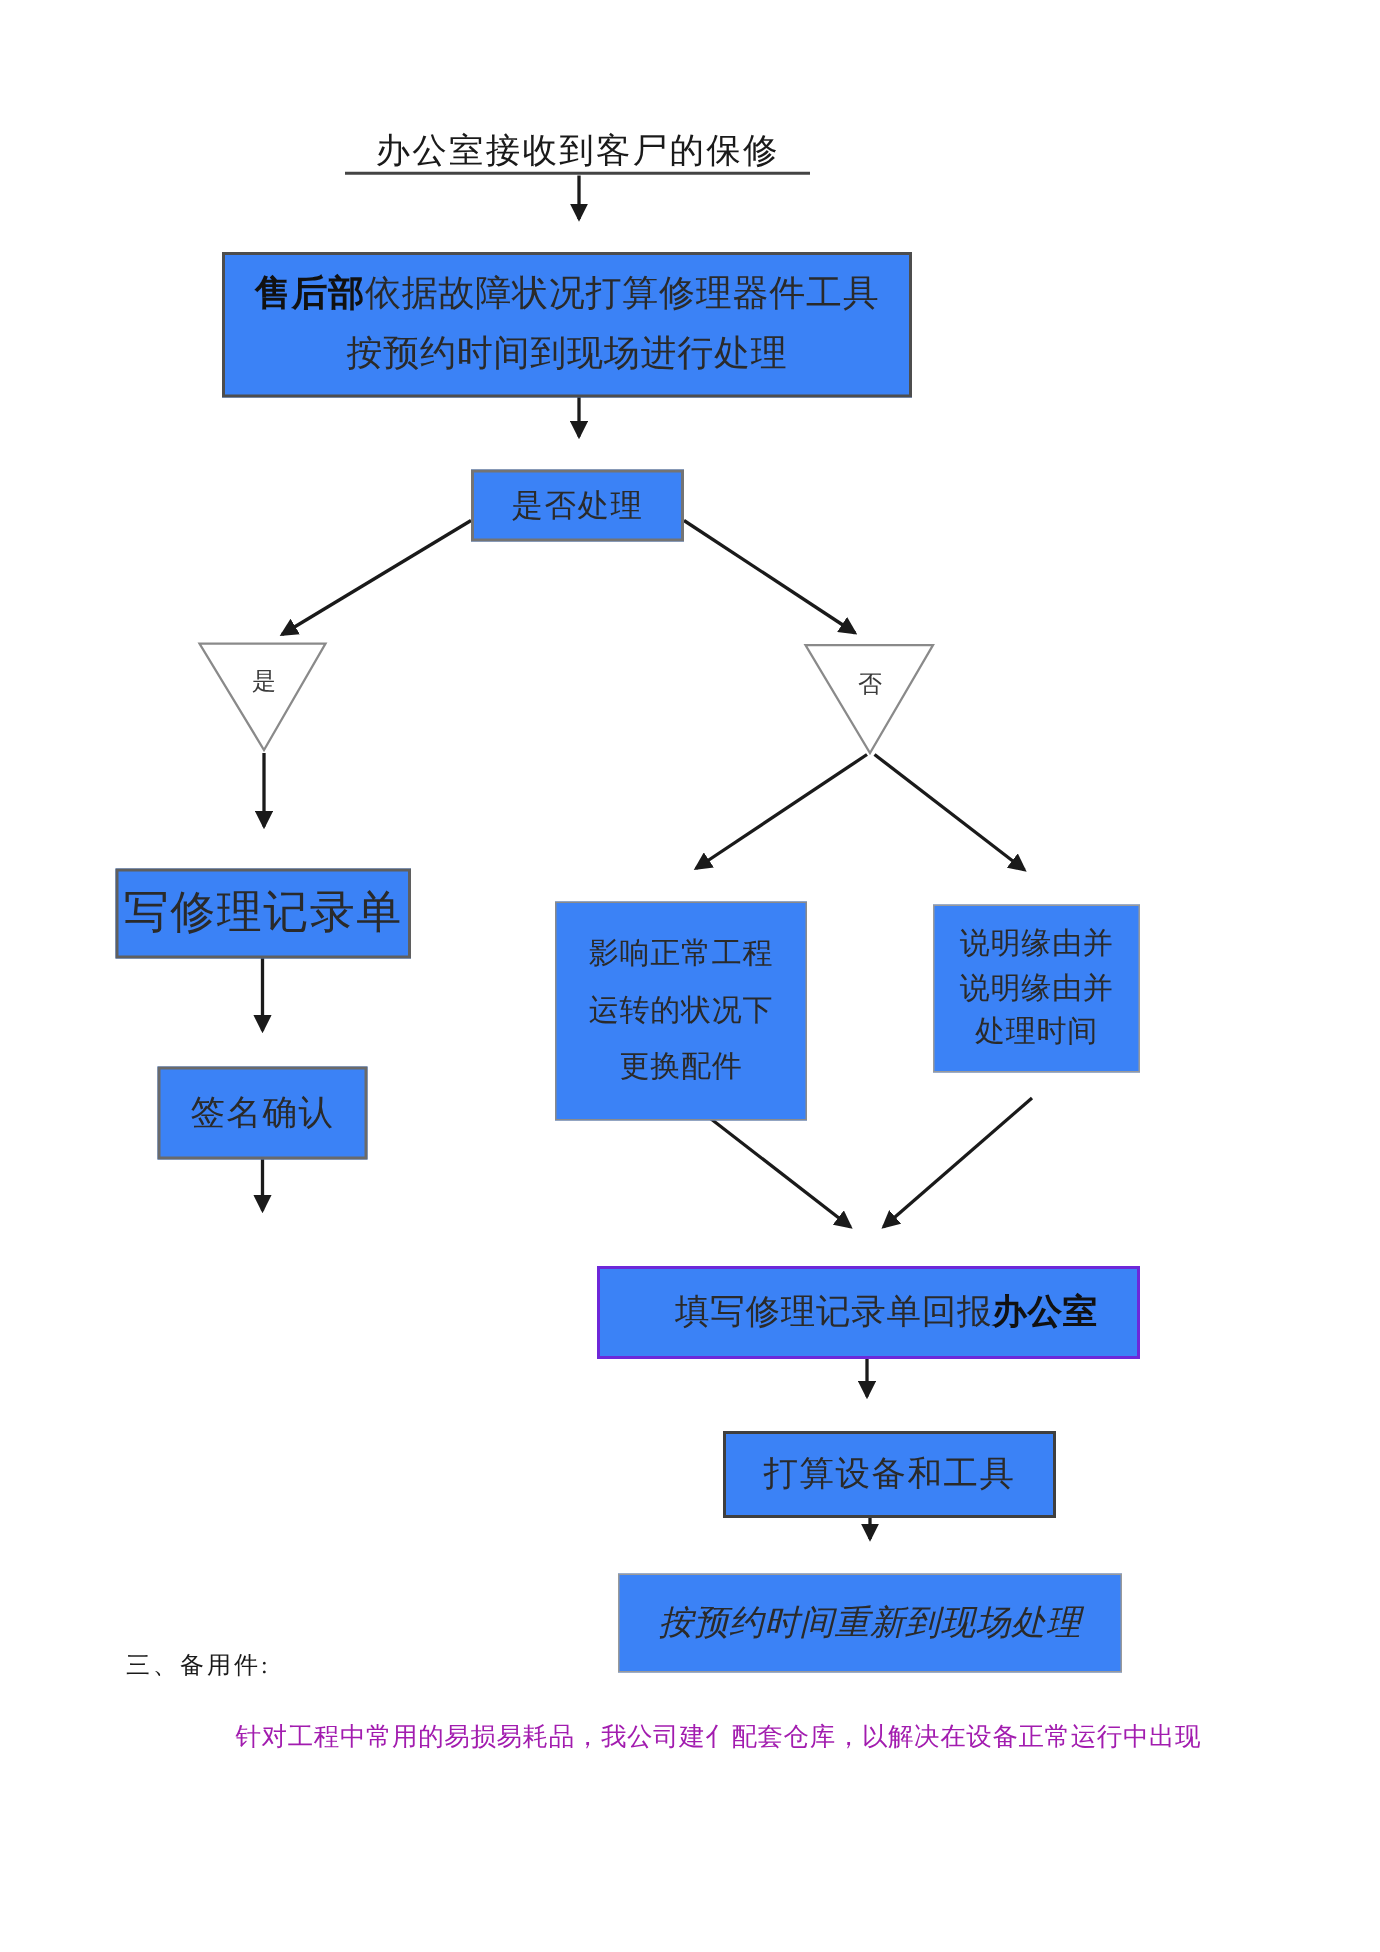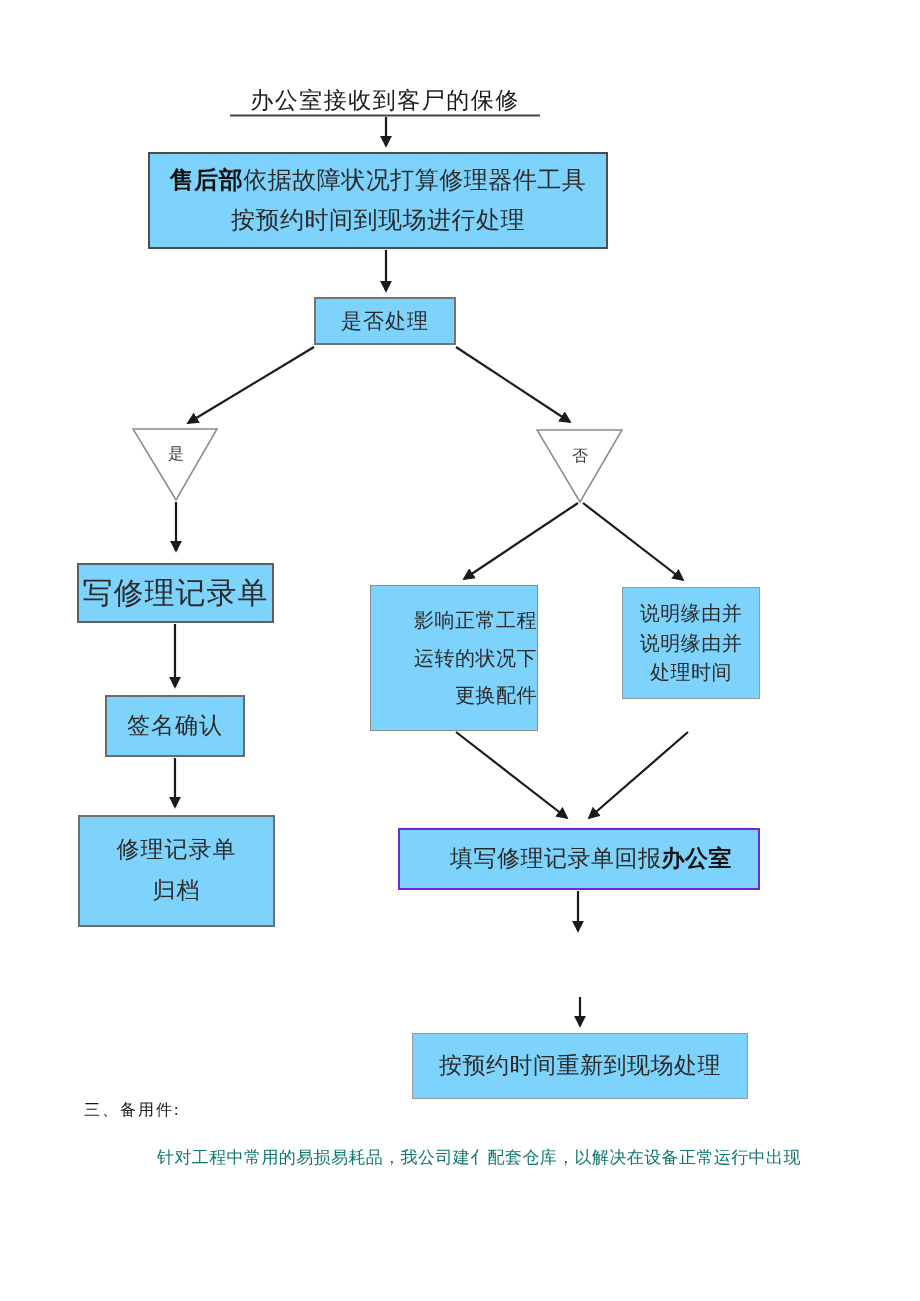--- a/index.html
+++ b/index.html
@@ -10,51 +10,52 @@
     font-family:"Liberation Serif","DejaVu Serif",serif;
     color:#1c1c1c;
     overflow:hidden;
   }
   #flow-svg{position:absolute;left:0;top:0;width:920px;height:1301px;}
   .abs{position:absolute;}
   .box{
     position:absolute;
     display:flex;flex-direction:column;
     align-items:center;justify-content:space-evenly;
-    background:#7dd3fc;
+    background:#3b82f6;
     text-align:center;
     color:#2a2a2a;
     box-sizing:border-box;
     line-height:1.15;
+    margin-top:16px;
   }
   .b{font-weight:bold;color:#111;}
   .line{white-space:nowrap;}
   #start-label{
     left:230px;top:85px;width:310px;
     text-align:center;font-size:23px;letter-spacing:1.5px;
     color:#1a1a1a;white-space:nowrap;
   }
   #box-aftersales{left:148px;top:152px;width:460px;height:97px;border:2px solid #4d4d4d;font-size:24px;letter-spacing:0.5px;}
   #box-decision{left:314px;top:297px;width:142px;height:48px;border:2px solid #747474;font-size:21px;letter-spacing:1px;}
   #box-write-record{left:77px;top:563px;width:197px;height:60px;border:2px solid #5f5f5f;font-size:30px;letter-spacing:1px;}
   #box-sign-confirm{left:105px;top:695px;width:140px;height:62px;border:2px solid #6a6a6a;font-size:23px;letter-spacing:1px;}
   #box-archive{left:78px;top:815px;width:197px;height:112px;border:2px solid #6f6f6f;font-size:23px;letter-spacing:1px;padding:6px 0;}
-  #box-replace-parts{left:370px;top:585px;width:168px;height:146px;border:1.5px solid #8a8a8a;font-size:20px;letter-spacing:0.5px;padding:8px 0;align-items:flex-end;}
+  #box-replace-parts{left:370px;top:585px;width:168px;height:146px;border:1.5px solid #8a8a8a;font-size:20px;letter-spacing:0.5px;padding:8px 0;}
   #box-explain-reschedule{left:622px;top:587px;width:138px;height:112px;border:1.5px solid #9a9a9a;font-size:20px;letter-spacing:0.5px;padding:8px 0;}
   #box-report-office{left:398px;top:828px;width:362px;height:62px;border:2px solid #6d28d9;font-size:23px;letter-spacing:0.5px;padding-left:24px;}
   #box-prepare-tools{left:482px;top:938px;width:222px;height:58px;border:2px solid #3f3f3f;font-size:23px;letter-spacing:1px;}
-  #box-revisit-site{left:412px;top:1033px;width:336px;height:66px;border:1.5px solid #9a9a9a;font-size:23px;letter-spacing:0.5px;}
+  #box-revisit-site{left:412px;top:1033px;width:336px;height:66px;border:1.5px solid #9a9a9a;font-size:23px;letter-spacing:0.5px;font-style:italic;}
   .tri-label{
     position:absolute;width:44px;text-align:center;
     font-size:16px;color:#3a3a3a;
   }
   #label-yes{left:154px;top:444px;}
   #label-no{left:558px;top:446px;}
   #section-heading{left:84px;top:1100px;font-size:16px;letter-spacing:2px;color:#1a1a1a;white-space:nowrap;}
-  #body-paragraph{left:157px;top:1146px;width:720px;font-size:17px;letter-spacing:0.4px;color:#0f766e;white-space:nowrap;}
+  #body-paragraph{left:157px;top:1146px;width:720px;font-size:17px;letter-spacing:0.4px;color:#a21caf;white-space:nowrap;}
 </style>
 </head>
 <body>
 
 <div id="page">
 
   <svg id="flow-svg" viewBox="0 0 920 1301" xmlns="http://www.w3.org/2000/svg">
     <defs>
       <marker id="ah" viewBox="0 0 10 10" refX="8.5" refY="5" markerWidth="5.5" markerHeight="5.5" orient="auto">
         <path d="M0,0 L10,5 L0,10 z" fill="#1a1a1a"></path>
@@ -101,41 +102,40 @@
 
   <div class="tri-label" id="label-yes">是</div>
   <div class="tri-label" id="label-no">否</div>
 
   <div class="box" id="box-write-record">
     <div class="line">写修理记录单</div>
   </div>
   <div class="box" id="box-sign-confirm">
     <div class="line">签名确认</div>
   </div>
-  <div class="box" id="box-archive">
-    <div class="line">修理记录单</div>
-    <div class="line">归档</div>
-  </div>
 
   <div class="box" id="box-replace-parts">
     <div class="line">影响正常工程</div>
     <div class="line">运转的状况下</div>
     <div class="line">更换配件</div>
   </div>
   <div class="box" id="box-explain-reschedule">
     <div class="line">说明缘由并</div>
     <div class="line">说明缘由并</div>
     <div class="line">处理时间</div>
   </div>
 
   <div class="box" id="box-report-office">
     <div class="line">
       <span>填写修理记录单回报</span><span class="b">办公室</span>
     </div>
   </div>
+  <div class="box" id="box-prepare-tools">
+    <div class="line">打算设备和工具</div>
+  </div>
   <div class="box" id="box-revisit-site">
     <div class="line">按预约时间重新到现场处理</div>
   </div>
 
   <div class="abs" id="section-heading">三、备用件:</div>
   <div class="abs" id="body-paragraph">针对工程中常用的易损易耗品，我公司建亻配套仓库，以解决在设备正常运行中出现</div>
 
 </div>
 
 </body></html>

